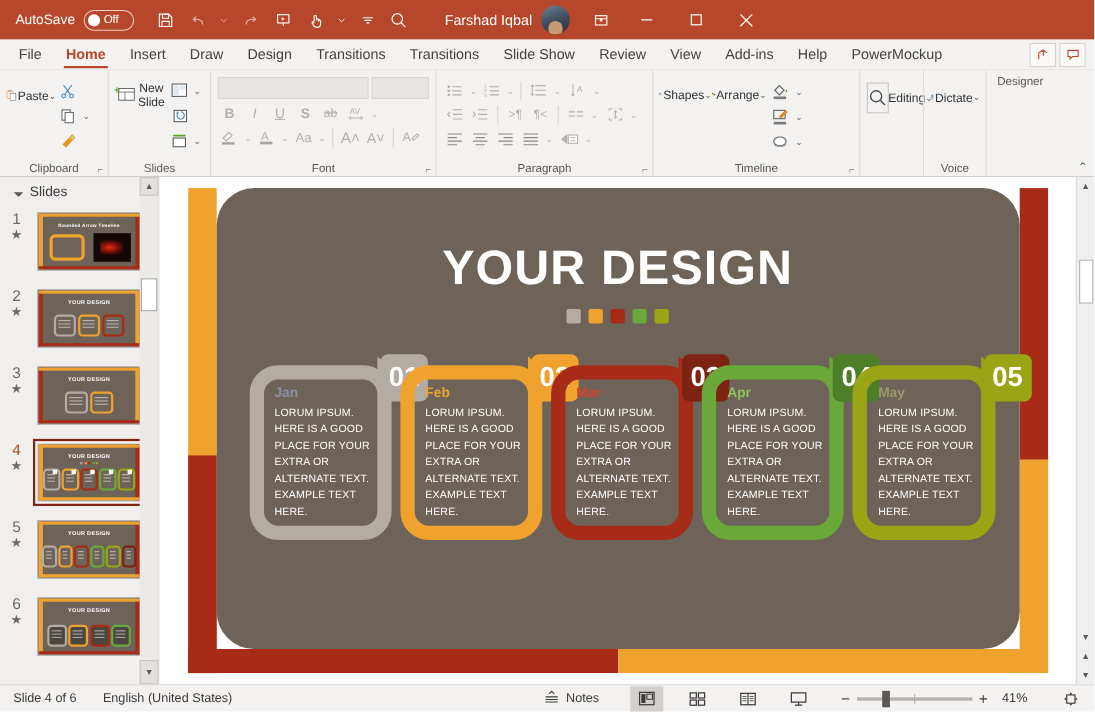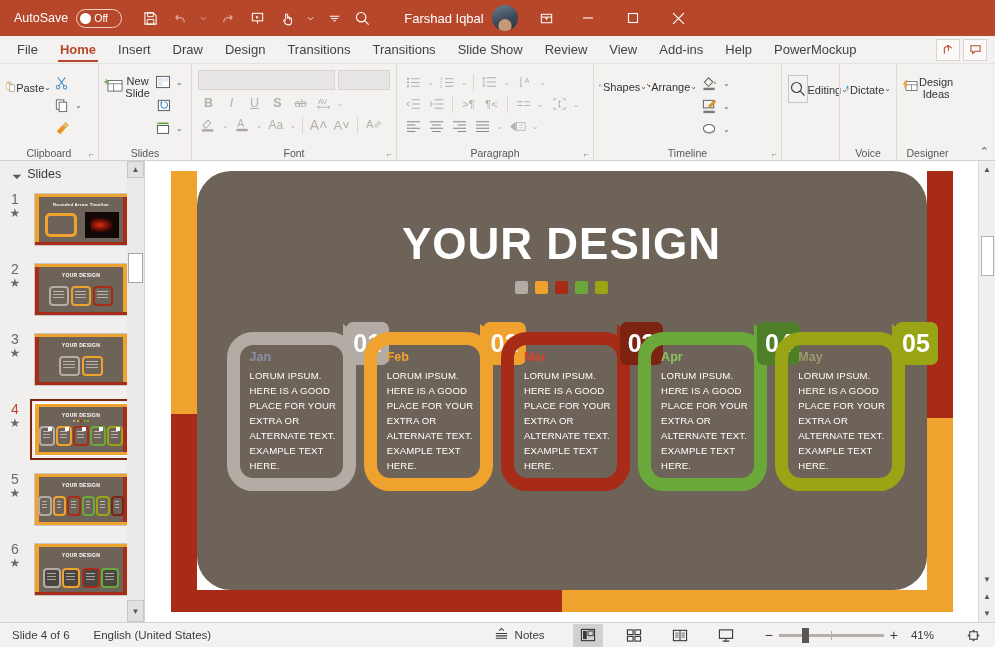--- a/index.html
+++ b/index.html
@@ -713,30 +713,20 @@
           <span class="lbl">Dictate</span>
           <span class="chev">⌄</span>
         </div>
       </div>
       <div class="rgroup-label">
         <span>Voice</span>
       </div>
     </div>
 
     <div class="rgroup" style="width:62px">
-      <div class="rgroup-body" style="justify-content:center;padding-top:5px">
-        <div class="big-btn" style="width:54px">
-          <svg width="30" height="26" viewBox="0 0 31 26">
-            <rect x="9" y="3" width="20" height="16" fill="#fff" stroke="#444" stroke-width="1.2"></rect>
-            <path d="M9 9h20M19 9v10" stroke="#444" stroke-width="1"></path>
-            <path d="M8 1 3 9h4l-3 8 8-10H8l3-6z" fill="#f0a22e"></path>
-          </svg>
-          <span class="lbl">Design Ideas</span>
-        </div>
-      </div>
       <div class="rgroup-label">
         <span>Designer</span>
       </div>
     </div>
 
     <div style="position:absolute;right:6px;bottom:2px;color:#555;font-size:11px">⌃</div>
   </div>
 
   <div class="main">
 

